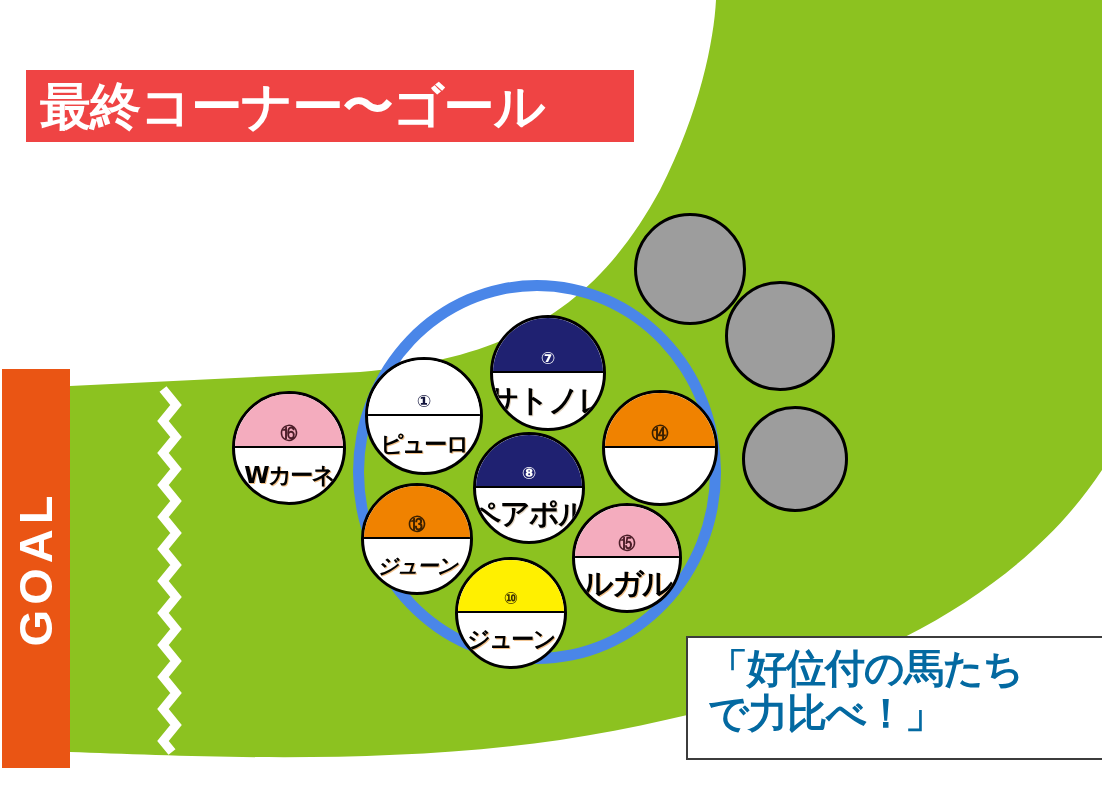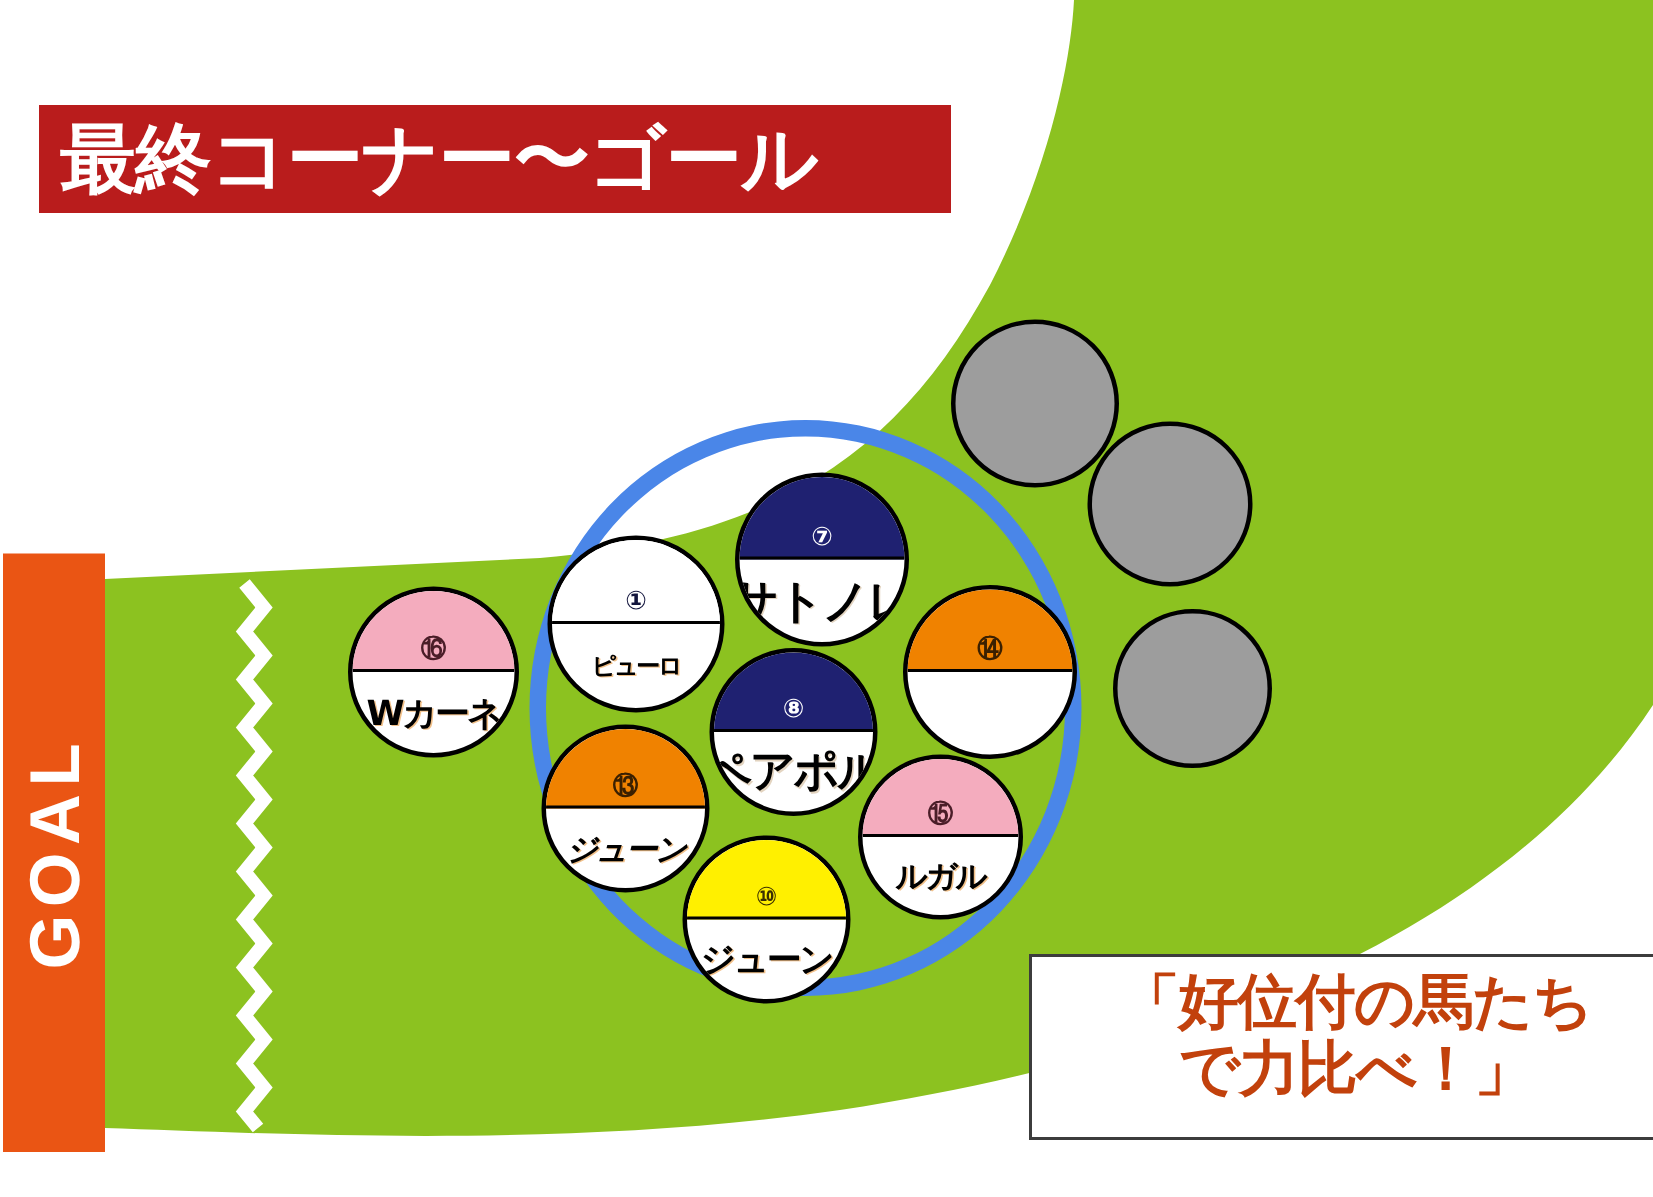--- a/index.html
+++ b/index.html
@@ -159,21 +159,21 @@
   <div class="horse" id="h0" style="left: 232px; top: 391px; width: 114px; height: 114px;">
     <div class="cap" style="background: rgb(244, 172, 190);">
       <span class="num" style="color: rgb(74, 29, 40);">⑯</span>
     </div>
     <div class="hname" style="font-size: 23px;">Wカーネ</div>
   </div>
   <div class="horse" id="h1" style="left: 365px; top: 357px; width: 118px; height: 118px;">
     <div class="cap" style="background: rgb(255, 255, 255);">
       <span class="num" style="color: rgb(18, 20, 60);">①</span>
     </div>
-    <div class="hname" style="font-size: 16px;">ピューロ</div>
+    <div class="hname" style="font-size: 23px;">ピューロ</div>
   </div>
   <div class="horse cap-navy" id="h2" style="left: 490px; top: 315px; width: 116px; height: 116px;">
     <div class="cap" style="background: rgb(31, 33, 113);">
       <span class="num" style="color: rgb(255, 255, 255);">⑦</span>
     </div>
     <div class="hname" style="font-size: 31px;">サトノレ</div>
   </div>
   <div class="horse" id="h3" style="left: 602px; top: 390px; width: 116px; height: 116px;">
     <div class="cap" style="background: rgb(240, 130, 0);">
       <span class="num" style="color: rgb(59, 32, 0);">⑭</span>
@@ -188,35 +188,35 @@
   <div class="horse" id="h5" style="left: 361px; top: 483px; width: 112px; height: 112px;">
     <div class="cap" style="background: rgb(240, 130, 0);">
       <span class="num" style="color: rgb(59, 32, 0);">⑬</span>
     </div>
     <div class="hname" style="font-size: 21px; font-style: italic;">ジューン</div>
   </div>
   <div class="horse" id="h6" style="left: 572px; top: 503px; width: 110px; height: 110px;">
     <div class="cap" style="background: rgb(244, 172, 190);">
       <span class="num" style="color: rgb(74, 29, 40);">⑮</span>
     </div>
-    <div class="hname" style="font-size: 21px;">ルガル</div>
+    <div class="hname" style="font-size: 31px;">ルガル</div>
   </div>
   <div class="horse" id="h7" style="left: 455px; top: 557px; width: 112px; height: 112px;">
     <div class="cap" style="background: rgb(255, 240, 0);">
       <span class="num" style="color: rgb(59, 48, 0);">⑩</span>
     </div>
     <div class="hname" style="font-size: 23px;">ジューン</div>
   </div>
 
   <div class="goal-bar" style="background: rgb(234, 85, 20);">
     <span class="goal-text" style="color: rgb(255, 255, 255);">GOAL</span>
   </div>
 
-  <div class="title-banner" style="background: #b91c1c;">
+  <div class="title-banner" style="background: #ef4444;">
     <span class="title-text" style="color: rgb(255, 255, 255);">最終コーナー〜ゴール</span>
   </div>
 
   <div class="caption-box" style="border-color: rgb(60, 60, 60);">
-    <span class="caption-text" style="color: #c2410c; text-align: center;">「好位付の馬たち
+    <span class="caption-text" style="color: #0369a1;">「好位付の馬たち
 で力比べ！」</span>
   </div>
 
 </div>
 
 </body></html>

